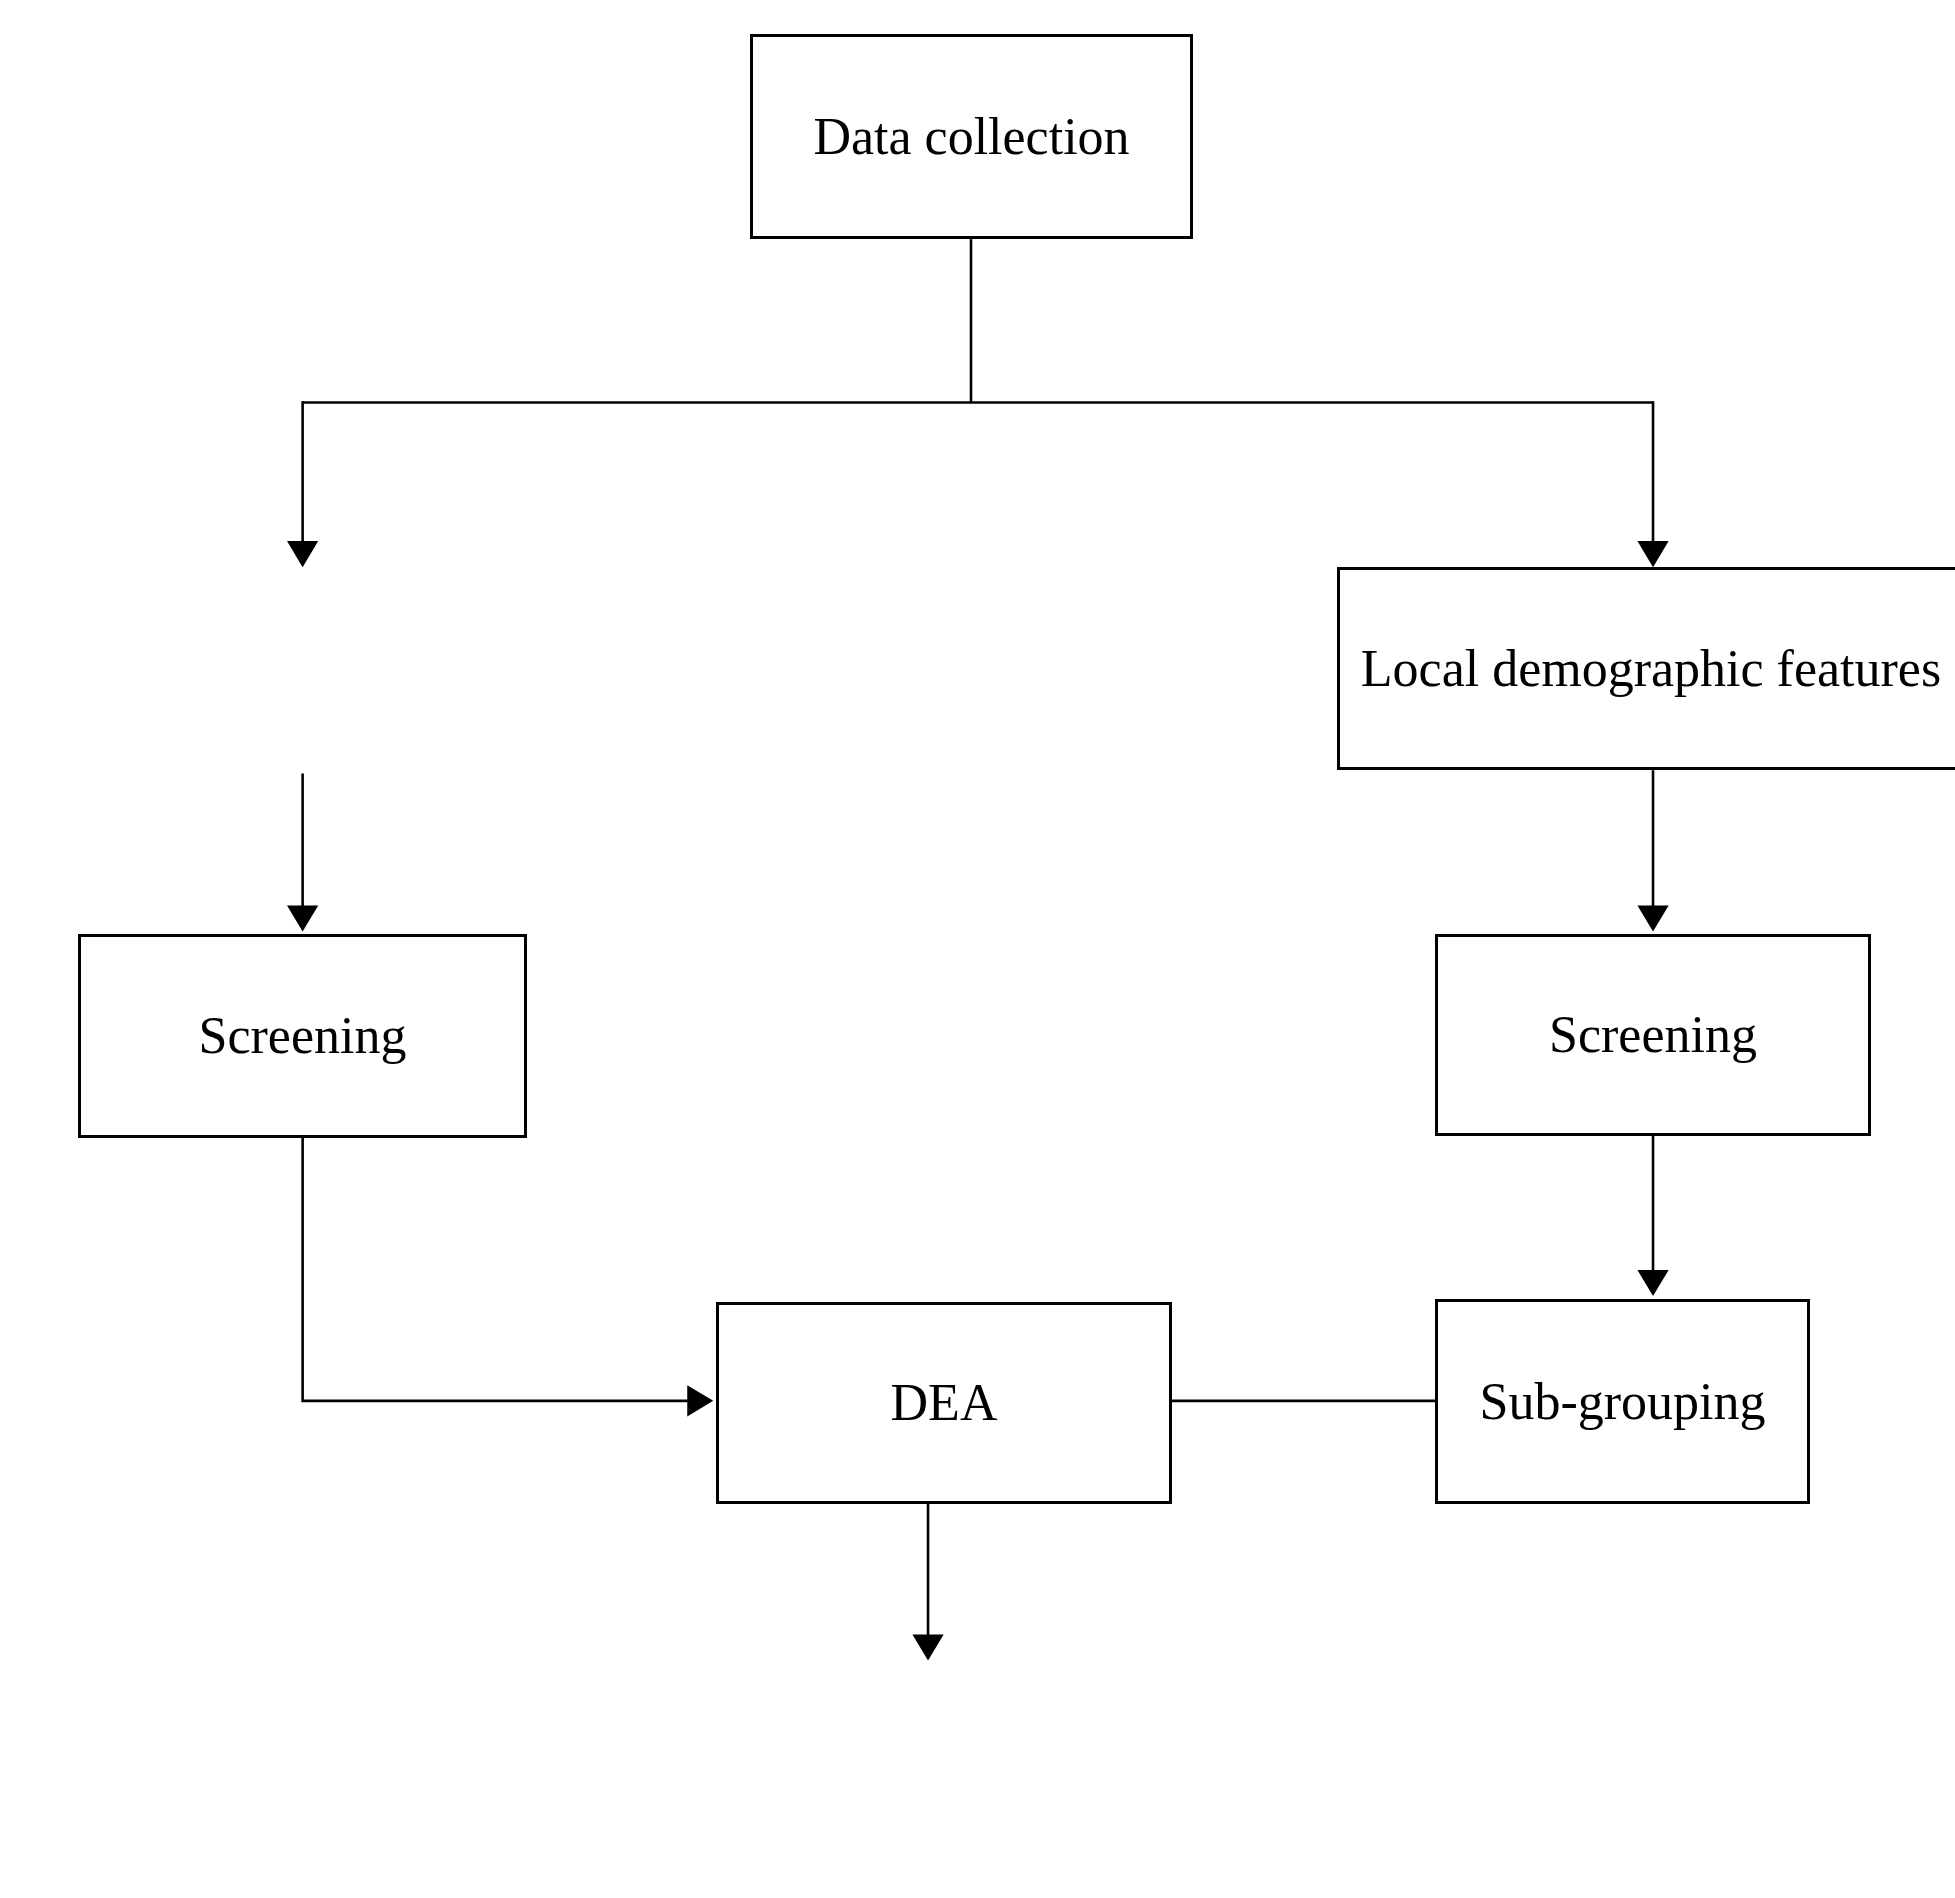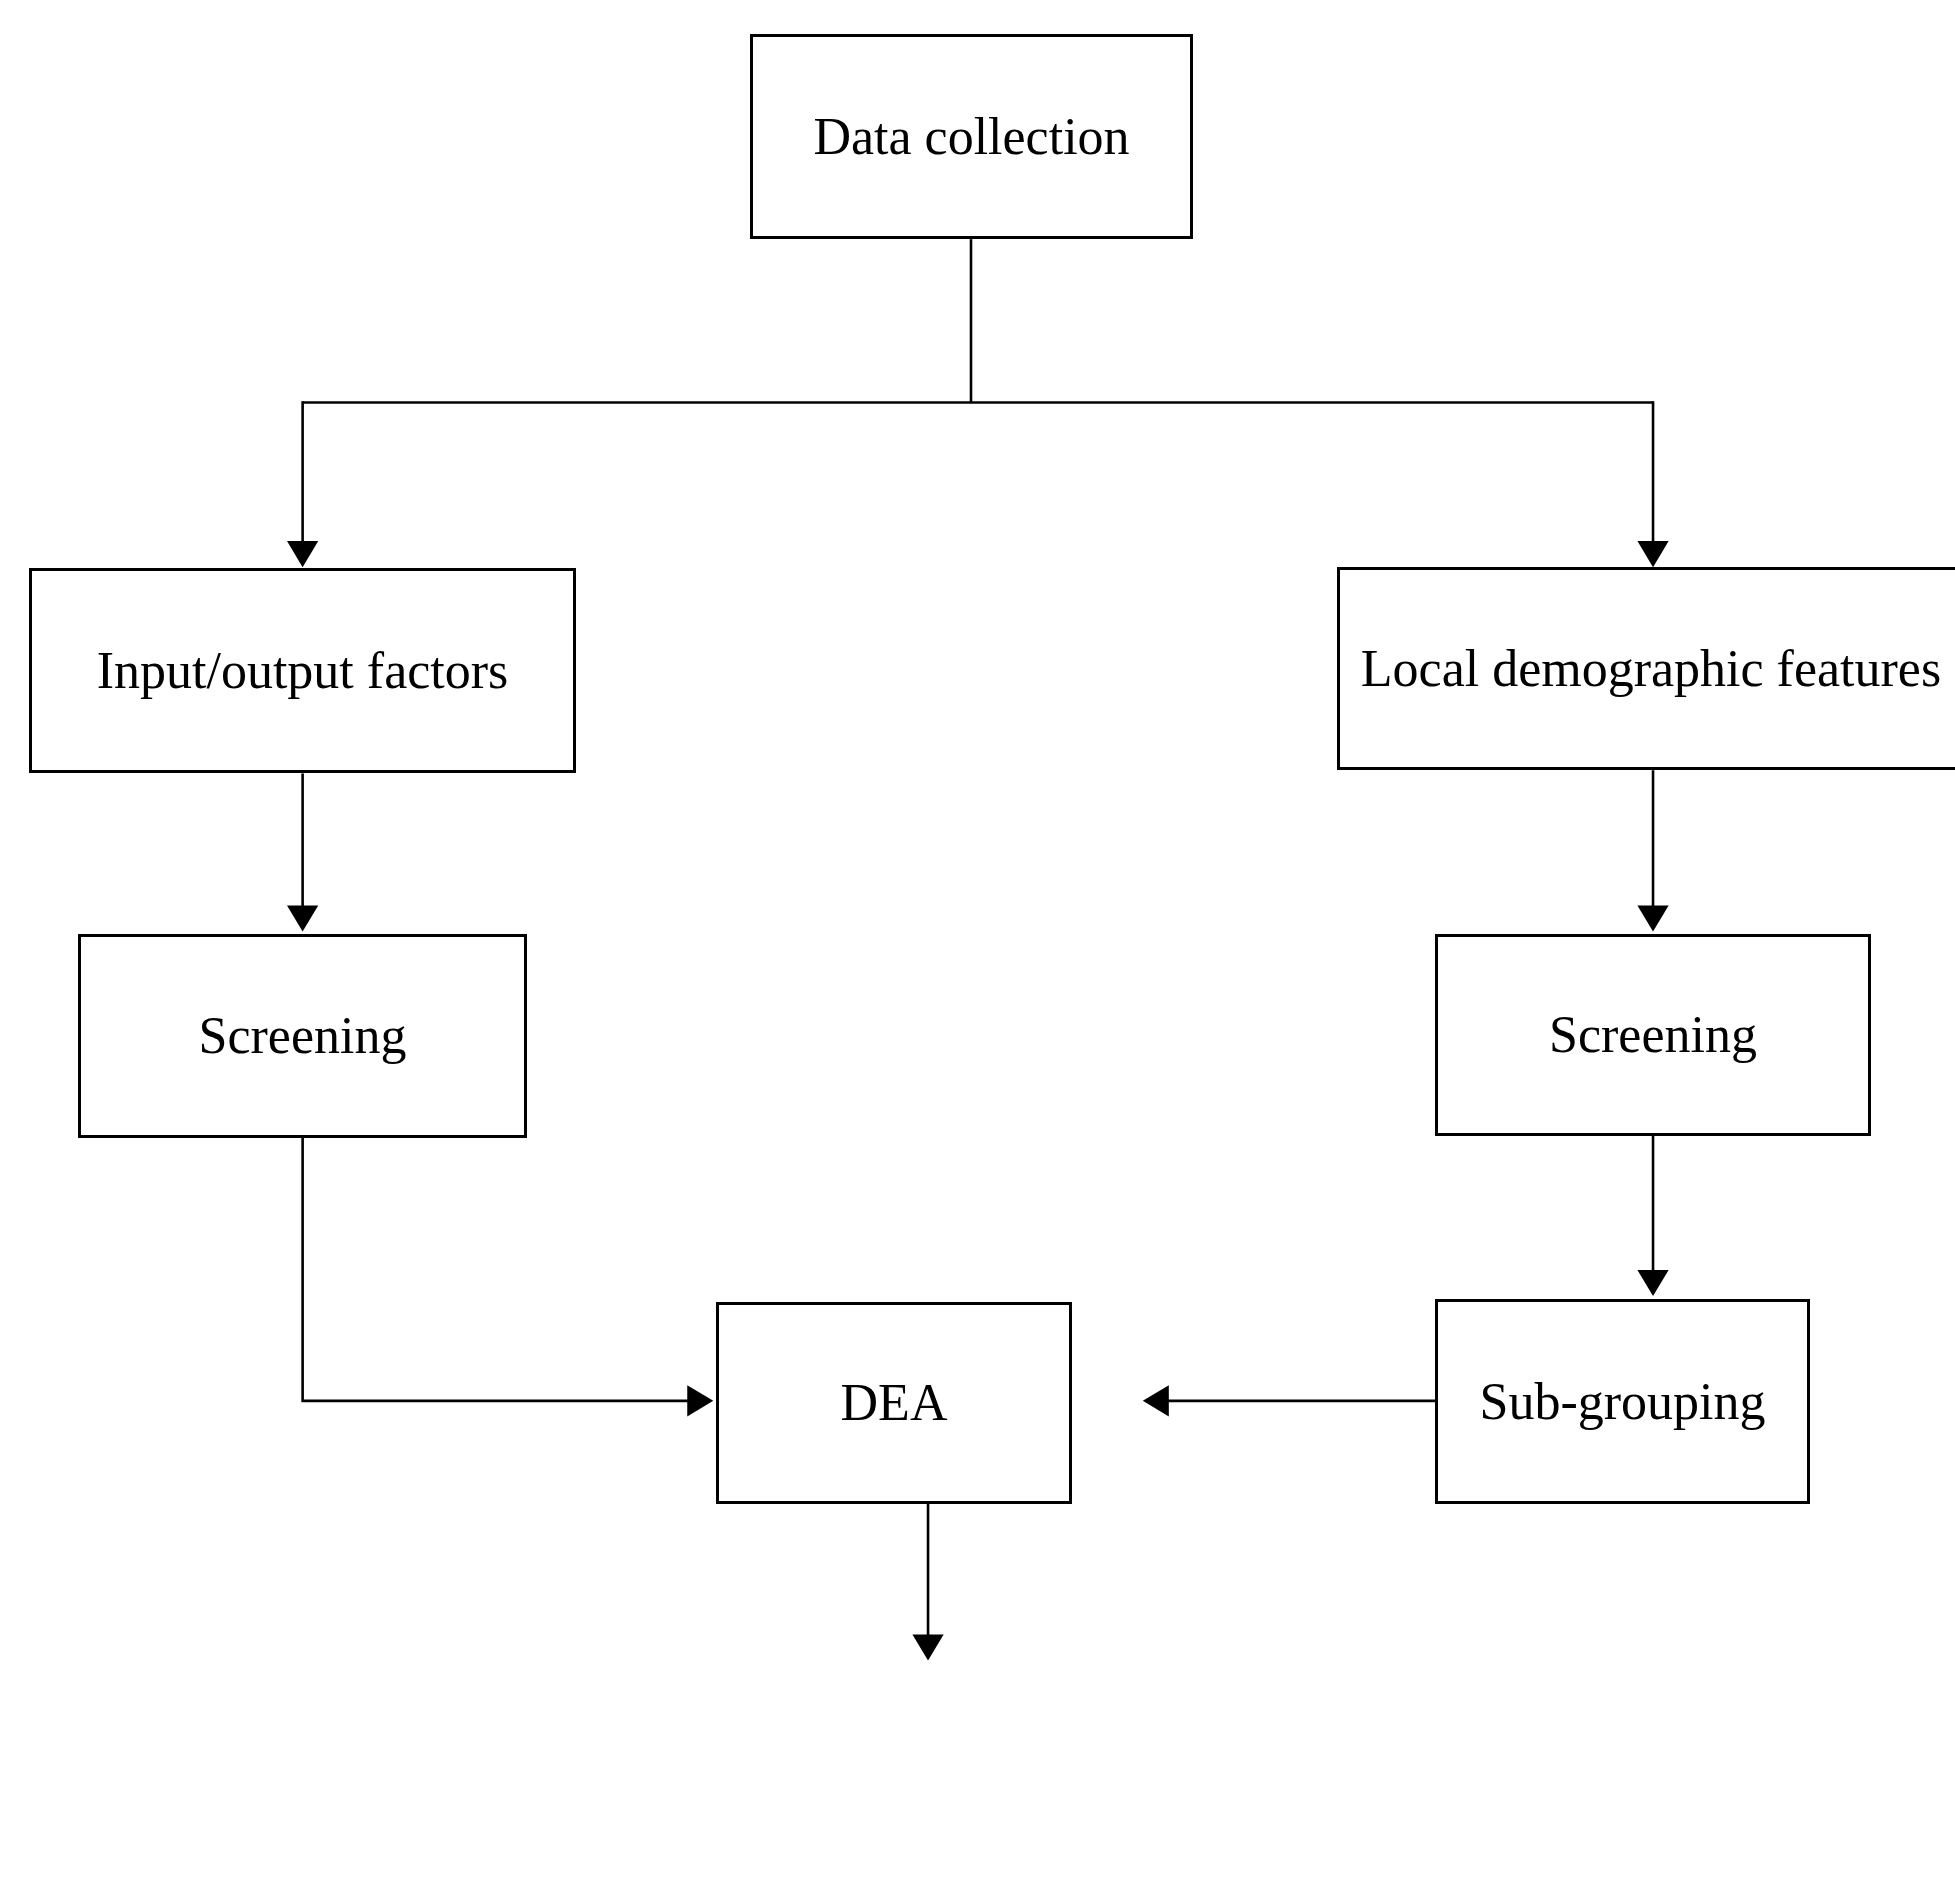--- a/index.html
+++ b/index.html
@@ -35,21 +35,21 @@
     line-height: 1.6;
     padding: 0 13px;
   }
   
   #node-data-collection        { left: 750px; top: 34px;   width: 443px; height: 205px; }
   #node-input-output-factors   { left: 29px;   top: 568px;  width: 547px; height: 205px; }
   #node-local-demographic      { left: 1337px; top: 567px;  width: 628px; height: 203px; }
   #node-screening-left         { left: 78px;  top: 934px; width: 449px; height: 204px; }
   #node-screening-right        { left: 1435px; top: 934px; width: 436px; height: 202px; }
   #node-sub-grouping           { left: 1435px; top: 1299px; width: 375px; height: 205px; }
-  #node-dea                    { left: 716px; top: 1302px; width: 356px; height: 202px; }
+  #node-dea                    { left: 716px; top: 1302px; width: 456px; height: 202px; }
   #node-benchmark-learning     { left: 734px; top: 1662px; width: 424px; height: 204px; }
   .edge-line {
     stroke: #000000;
     stroke-width: 4;
     fill: none;
   }
   .edge-arrowhead {
     fill: #000000;
     stroke: none;
   }
@@ -87,23 +87,20 @@
     <polygon class="edge-arrowhead" points="1796,2128 1796,2176 1756,2152"></polygon>
 
     <line class="edge-line" x1="1426" y1="2310" x2="1426" y2="2516"></line>
     <polygon class="edge-arrowhead" points="1402,2511 1450,2511 1426,2551"></polygon>
   </svg>
 
   <div class="node" id="node-data-collection">
     <span>Data collection</span>
   </div>
 
-  <div class="node" id="node-input-output-factors">
-    <span>Input/output factors</span>
-  </div>
 
   <div class="node" id="node-local-demographic">
     <span>Local demographic features</span>
   </div>
 
   <div class="node" id="node-screening-left">
     <span>Screening</span>
   </div>
 
   <div class="node" id="node-screening-right">

